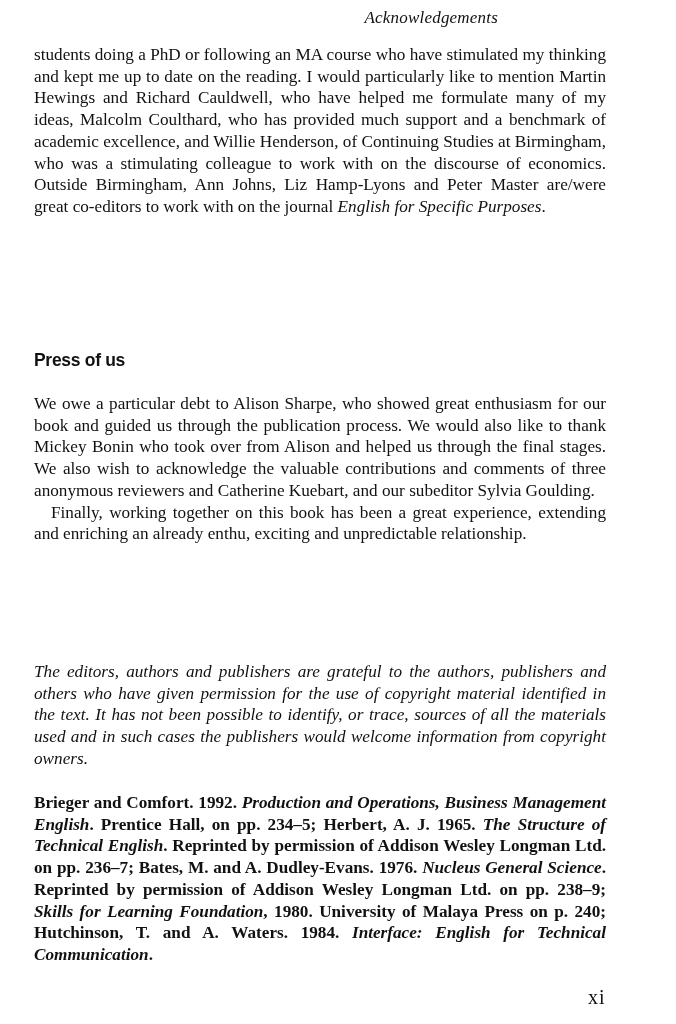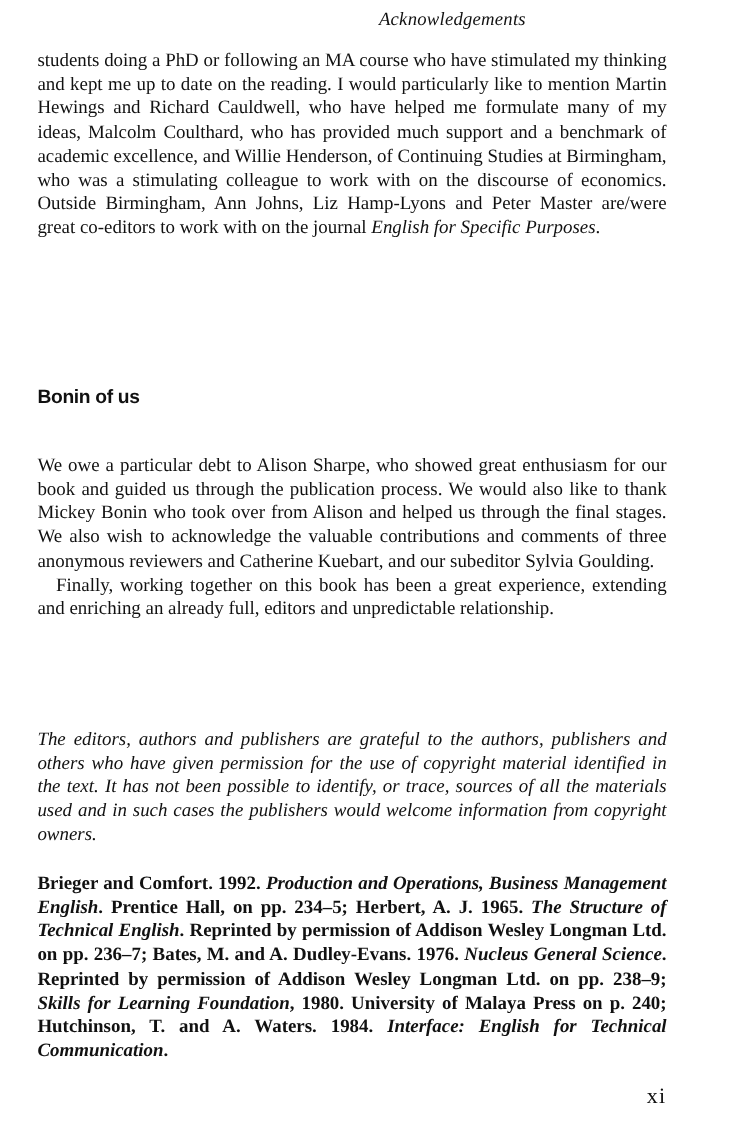--- a/index.html
+++ b/index.html
@@ -1,21 +1,21 @@
 <!DOCTYPE html>
 <html><head>
 <meta charset="utf-8">
 <style>
   html, body { margin: 0; padding: 0; background: #ffffff; }
   body {
     width: 676px; height: 1024px; position: relative; overflow: hidden;
     font-family: "Liberation Serif", "DejaVu Serif", serif;
     color: #111111;
   }
-  .page { position: absolute; left: 0; top: 0; width: 548px; height: 1024px; }
+  .page { position: absolute; left: 0; top: 0; width: 548px; height: 1024px; padding-left: 20px; }
   .running-head {
     position: absolute; right: 70px; top: 8px;
     font-style: italic; font-size: 17px; letter-spacing: 0.2px;
   }
   .block {
     position: absolute; left: 34px; width: 572px;
     font-size: 17.2px; line-height: 21.7px;
     text-align: justify; hyphens: manual;
   }
   .block p { margin: 0; }
@@ -35,25 +35,25 @@
 <body>
 
 <div class="page">
 
   <div class="running-head">Acknowledgements</div>
 
   <div class="block" style="top:44px;">
     <p><span>students doing a PhD or following an MA course who have stimulated my thinking and kept me up to date on the reading. I would particularly like to mention Martin Hewings and Richard Cauldwell, who have helped me formulate many of my ideas, Malcolm Coulthard, who has provided much support and a benchmark of academic excellence, and Willie Henderson, of Continuing Studies at Birmingham, who was a stimulating colleague to work with on the discourse of economics. Outside Birmingham, Ann Johns, Liz Hamp-Lyons and Peter Master are/were great co-editors to work with on the journal </span><i>English for Specific Purposes</i><span>.</span></p>
   </div>
 
-  <div class="heading">Bonin of us</div>
+  <div class="heading">Press of us</div>
 
-  <div class="block" style="top:412px;">
+  <div class="block" style="top:393px;">
     <p>We owe a particular debt to Alison Sharpe, who showed great enthu­siasm for our book and guided us through the publication process. We would also like to thank Mickey Bonin who took over from Alison and helped us through the final stages. We also wish to acknowledge the valuable contributions and comments of three anonymous reviewers and Catherine Kuebart, and our subeditor Sylvia Goulding.</p>
-    <p class="indent">Finally, working together on this book has been a great experience, extending and enriching an already full, editors and unpredictable relationship.</p>
+    <p class="indent">Finally, working together on this book has been a great experience, extending and enriching an already enthu, exciting and unpredictable relationship.</p>
   </div>
 
   <div class="block" style="top:661px;font-style:italic;">
     <p>The editors, authors and publishers are grateful to the authors, pub­lishers and others who have given permission for the use of copyright material identified in the text. It has not been possible to identify, or trace, sources of all the materials used and in such cases the publishers would welcome information from copyright owners.</p>
   </div>
 
   <div class="block" style="top:792px;font-weight:bold;">
     <p>
       <span><span>Brieger and Comfort. 1992. </span><i>Production and Operations, Business Management English</i><span>. Prentice Hall, on pp. 234–5; </span></span><span><span>Herbert, A. J. 1965. </span><i>The Structure of Technical English</i><span>. Reprinted by permission of Addison Wesley Longman Ltd. on pp. 236–7; </span></span><span><span>Bates, M. and A. Dudley-Evans. 1976. </span><i>Nucleus General Science</i><span>. Reprinted by permission of Addison Wesley Longman Ltd. on pp. 238–9; </span></span><span><span></span><i>Skills for Learning Foundation</i><span>, 1980. University of Malaya Press on p. 240; </span></span><span><span>Hutchinson, T. and A. Waters. 1984. </span><i>Interface: English for Technical Communication</i><span>.</span></span>
     </p>

